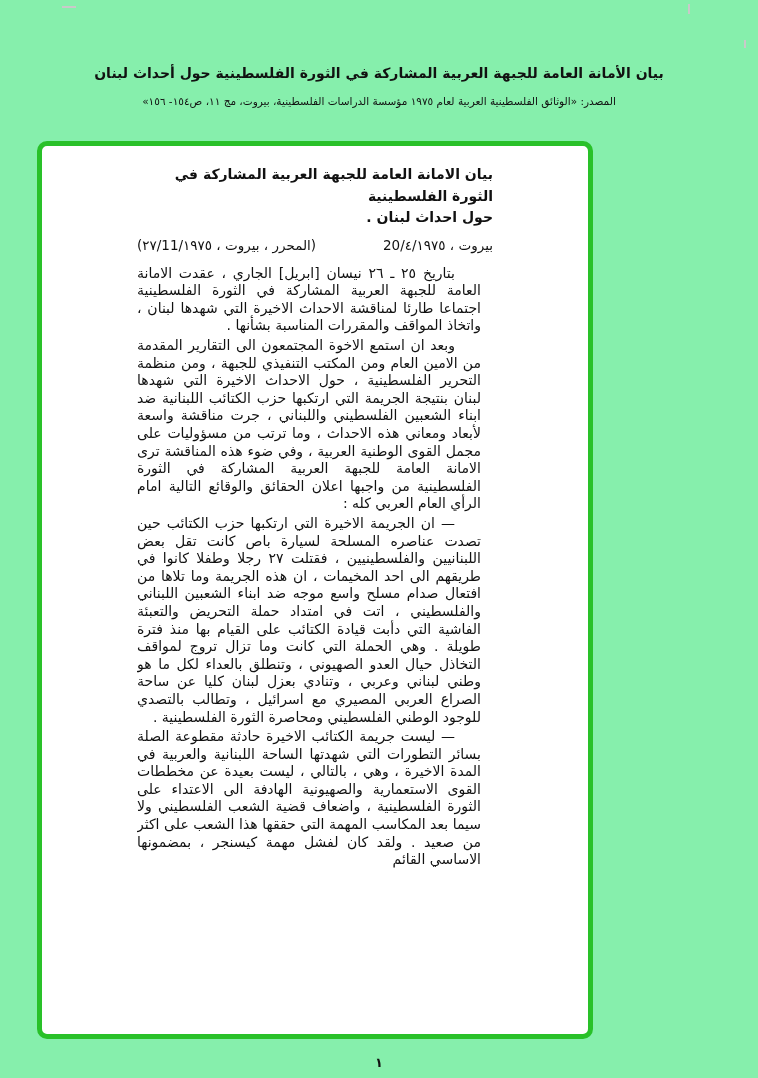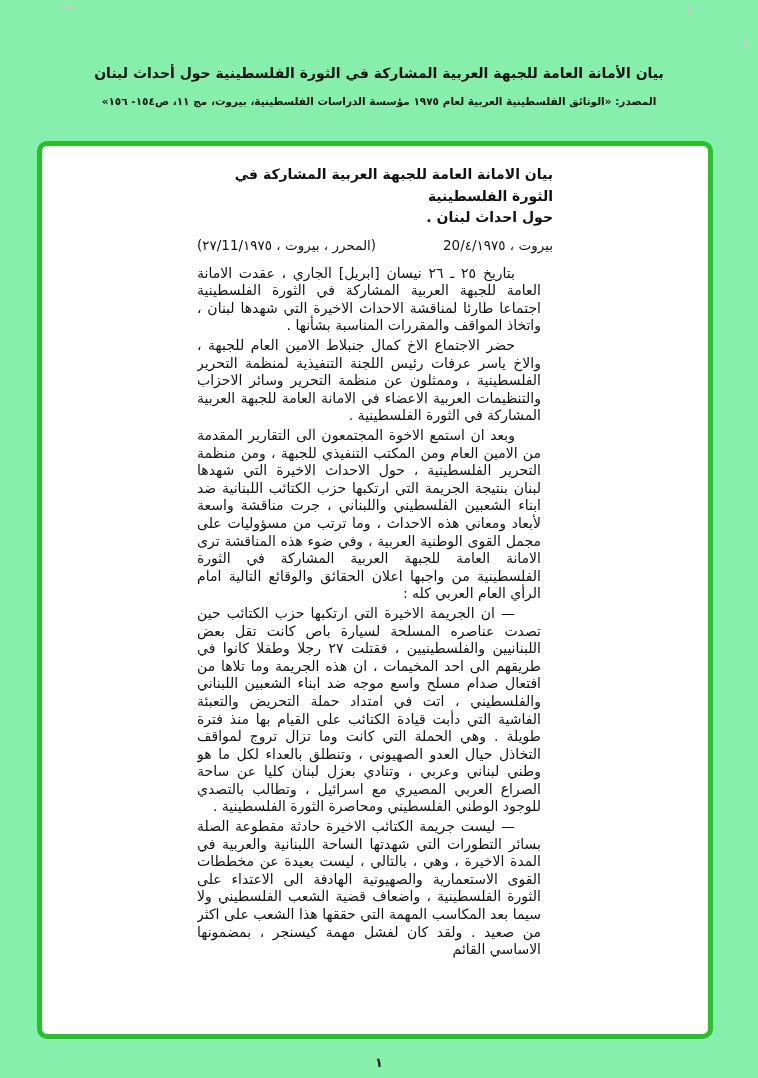--- a/index.html
+++ b/index.html
@@ -41,29 +41,29 @@
   }
   .main-title {
     margin: 0;
     font-size: 14px;
     font-weight: 700;
     line-height: 1.3;
   }
   .source-line {
     margin-top: 13px;
     font-size: 10.5px;
-    font-weight: 700;
+    font-weight: 400;
   }
 
   
   .green-frame {
     position: absolute;
     left: 37px;
     top: 141px;
-    width: 676px;
+    width: 556px;
     height: 898px;
     box-sizing: border-box;
     border: 5px solid #29c129;
     border-radius: 10px;
     background: #ffffff;
   }
   .doc-content {
     direction: rtl;
     box-sizing: border-box;
     width: 356px;
@@ -127,21 +127,20 @@
         <div>بيان الامانة العامة للجبهة العربية المشاركة في الثورة الفلسطينية</div>
         <div>حول احداث لبنان .</div>
       </div>
 
       <div class="dateline">
         <span>بيروت ، 20/٤/١٩٧٥</span>
         <span>(المحرر ، بيروت ، ٢٧/11/١٩٧٥)</span>
       </div>
 
       <p class="para">بتاريخ ٢٥ ـ ٢٦ نيسان [ابريل] الجاري ، عقدت الامانة العامة للجبهة العربية المشاركة في الثورة الفلسطينية اجتماعا طارئا لمناقشة الاحداث الاخيرة التي شهدها لبنان ، واتخاذ المواقف والمقررات المناسبة بشأنها .</p>
-      <p class="para">حضر الاجتماع الاخ كمال جنبلاط الامين العام للجبهة ، والاخ ياسر عرفات رئيس اللجنة التنفيذية لمنظمة التحرير الفلسطينية ، وممثلون عن منظمة التحرير وسائر الاحزاب والتنظيمات العربية الاعضاء في الامانة العامة للجبهة العربية المشاركة في الثورة الفلسطينية .</p>
       <p class="para">وبعد ان استمع الاخوة المجتمعون الى التقارير المقدمة من الامين العام ومن المكتب التنفيذي للجبهة ، ومن منظمة التحرير الفلسطينية ، حول الاحداث الاخيرة التي شهدها لبنان بنتيجة الجريمة التي ارتكبها حزب الكتائب اللبنانية ضد ابناء الشعبين الفلسطيني واللبناني ، جرت مناقشة واسعة لأبعاد ومعاني هذه الاحداث ، وما ترتب من مسؤوليات على مجمل القوى الوطنية العربية ، وفي ضوء هذه المناقشة ترى الامانة العامة للجبهة العربية المشاركة في الثورة الفلسطينية من واجبها اعلان الحقائق والوقائع التالية امام الرأي العام العربي كله :</p>
       <p class="para">— ان الجريمة الاخيرة التي ارتكبها حزب الكتائب حين تصدت عناصره المسلحة لسيارة باص كانت تقل بعض اللبنانيين والفلسطينيين ، فقتلت ٢٧ رجلا وطفلا كانوا في طريقهم الى احد المخيمات ، ان هذه الجريمة وما تلاها من افتعال صدام مسلح واسع موجه ضد ابناء الشعبين اللبناني والفلسطيني ، اتت في امتداد حملة التحريض والتعبئة الفاشية التي دأبت قيادة الكتائب على القيام بها منذ فترة طويلة . وهي الحملة التي كانت وما تزال تروج لمواقف التخاذل حيال العدو الصهيوني ، وتنطلق بالعداء لكل ما هو وطني لبناني وعربي ، وتنادي بعزل لبنان كليا عن ساحة الصراع العربي المصيري مع اسرائيل ، وتطالب بالتصدي للوجود الوطني الفلسطيني ومحاصرة الثورة الفلسطينية .</p>
       <p class="para">— ليست جريمة الكتائب الاخيرة حادثة مقطوعة الصلة بسائر التطورات التي شهدتها الساحة اللبنانية والعربية في المدة الاخيرة ، وهي ، بالتالي ، ليست بعيدة عن مخططات القوى الاستعمارية والصهيونية الهادفة الى الاعتداء على الثورة الفلسطينية ، واضعاف قضية الشعب الفلسطيني ولا سيما بعد المكاسب المهمة التي حققها هذا الشعب على اكثر من صعيد . ولقد كان لفشل مهمة كيسنجر ، بمضمونها الاساسي القائم</p>
 
     </div>
   </div>
 
   <div class="page-footer">
     <span>١</span>
   </div>

